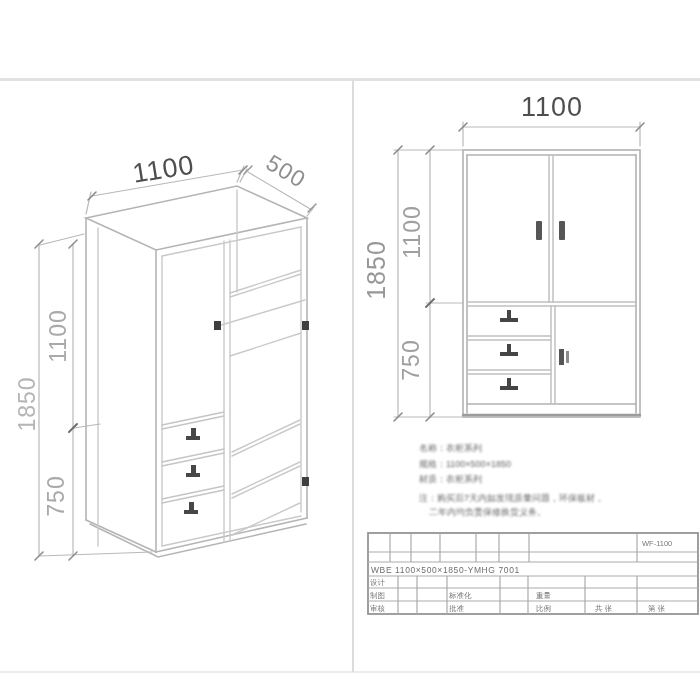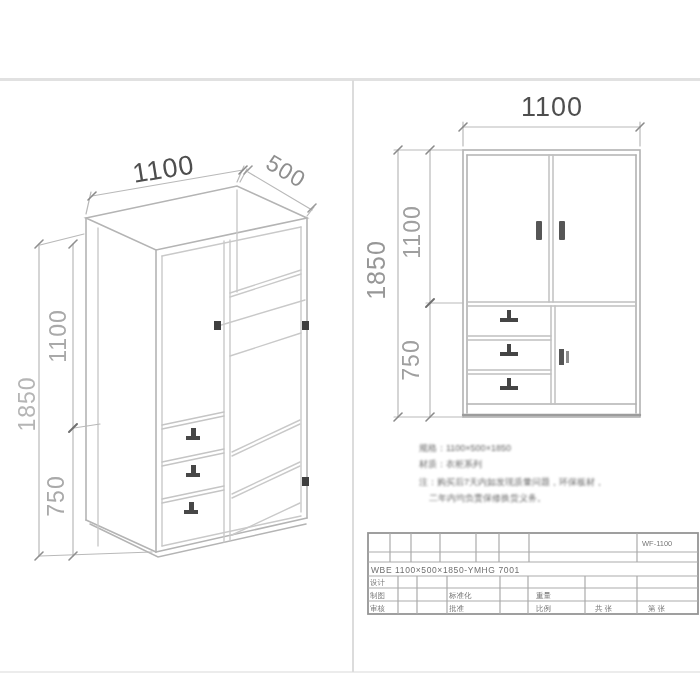--- a/index.html
+++ b/index.html
@@ -8,21 +8,21 @@
   .bar{position:absolute;left:0;width:700px;}
   .bar.top{top:78px;height:3px;background:#e1e1e1;}
   .bar.bottom{top:671px;height:2px;background:#ececec;}
   .vdivider{position:absolute;top:80px;left:352px;width:2px;height:592px;background:#dcdcdc;}
   svg.drawing{position:absolute;left:0;top:0;filter:blur(0.45px);}
   svg text{font-family:"Liberation Sans",sans-serif;}
   .dim-big{font-size:27px;fill:#4e4e4e;letter-spacing:1px;}
   .dim-mid{font-size:23px;letter-spacing:1px;}
   .notes{position:absolute;left:419px;top:441px;width:210px;color:#666;
          font-size:9px;line-height:15.5px;filter:blur(0.85px);white-space:nowrap;}
-  .notes .cont{padding-left:10px;}
+  .notes .cont{padding-left:10px;font-family:Liberation Mono, monospace;}
   .tb-text{font-size:7.5px;fill:#777;}
   .tb-spec{font-size:8.5px;fill:#6f6f6f;letter-spacing:0.6px;}
   .tb-group{filter:blur(0.7px);}
 </style>
 </head>
 <body>
 
 <div class="page">
 
   <div class="bar top"></div>
@@ -228,19 +228,20 @@
         <text class="tb-text" x="449" y="611">批准</text>
         <text class="tb-text" x="536" y="598">重量</text>
         <text class="tb-text" x="536" y="611">比例</text>
         <text class="tb-text" x="595" y="611">共 张</text>
         <text class="tb-text" x="648" y="611">第 张</text>
       </g>
     </g>
   </svg>
 
   <div class="notes">
+    <div>名称：衣柜系列</div>
     <div>规格：1100×500×1850</div>
     <div>材质：衣柜系列</div>
     <div style="margin-top:3px;">注：购买后7天内如发现质量问题，环保板材，</div>
     <div class="cont">二年内均负责保修换货义务。</div>
   </div>
 
 </div>
 
 </body></html>

